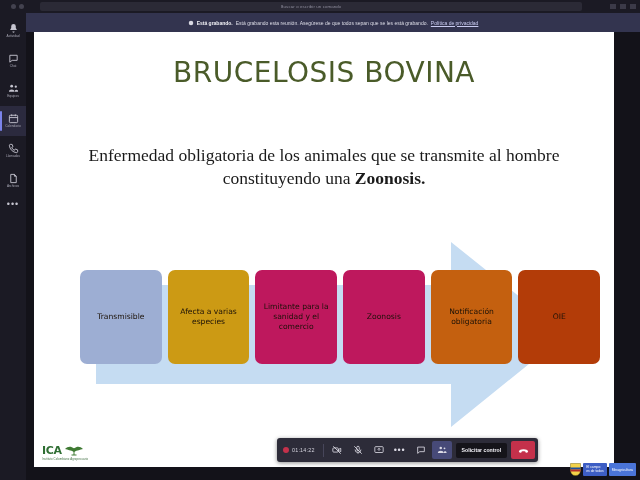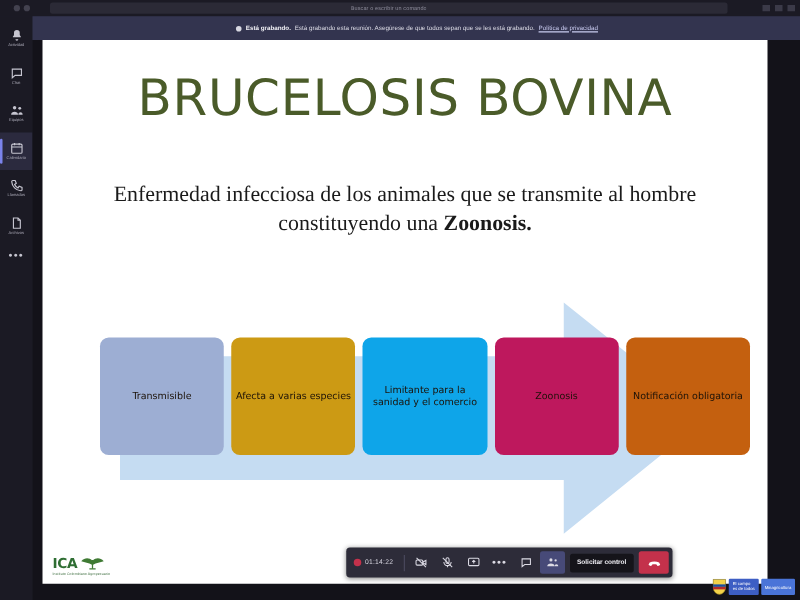--- a/index.html
+++ b/index.html
@@ -79,21 +79,21 @@
   .slide {
     position: absolute; left: 8px; top: 0px; width: 580px; height: 435px;
     background: #ffffff;
     overflow: hidden;
   }
 
   .slide-title {
     position: absolute; left: 0; top: 27px; width: 580px;
     text-align: center;
     font-family: "DejaVu Sans", sans-serif;
-    font-size: 40px; font-weight: 400; letter-spacing: .5px;
+    font-size: 28px; font-weight: 400; letter-spacing: .5px;
     color: #4a5b29;
     line-height: 1;
   }
 
   .slide-sub {
     position: absolute; left: 34px; top: 112px; width: 512px;
     text-align: center;
     font-family: "Liberation Serif", serif;
     font-size: 17.5px; color: #1a1a1a; line-height: 1.32;
   }
@@ -274,45 +274,48 @@
     <span class="rec-link">Política de privacidad</span>
   </div>
 
   <div class="stage">
 
     <div class="slide">
 
       <div class="slide-title">BRUCELOSIS BOVINA</div>
 
       <div class="slide-sub">
-        <span>Enfermedad infecciosa de los animales que se  transmite al</span>
+        <span>Enfermedad obligatoria de los animales que se  transmite al</span>
         <span>hombre constituyendo una </span><b>Zoonosis.</b>
       </div>
 
       <div class="arrow-wrap">
         <svg viewBox="0 0 470 195" preserveAspectRatio="none">
           <polygon id="arrow-shape" points="0,48 355,48 355,5 470,97 355,190 355,147 0,147" fill="#c5dcf2"></polygon>
         </svg>
       </div>
 
       <div class="boxes">
         <div class="pbox" style="background: rgb(157, 174, 211);">
           <span>Transmisible</span>
         </div>
         <div class="pbox" style="background: rgb(204, 154, 20);">
           <span>Afecta a varias especies</span>
         </div>
-        <div class="pbox" style="background: #0ea5e9; justify-content: flex-end;">
+        <div class="pbox" style="background: #be185d; justify-content: flex-end;">
           <span>Limitante para la sanidad y el comercio</span>
         </div>
         <div class="pbox" style="background: #be185d;">
           <span>Zoonosis</span>
         </div>
         <div class="pbox" style="background: rgb(196, 96, 15);">
           <span>Notificación obligatoria</span>
+        </div>
+        <div class="pbox" style="background: rgb(179, 60, 8);">
+          <span>OIE</span>
         </div>
       </div>
 
       <div class="ica">
         <div class="ica-row">
           <span class="ica-txt">ICA</span>
           <span class="ica-mark">
             <svg viewBox="0 0 40 22" fill="#3f7a33">
               <path d="M2 8 C8 2, 14 2, 20 7 C26 2, 32 2, 38 8 C32 10, 27 10, 20 14 C13 10, 8 10, 2 8 Z"></path>
               <path d="M19 6 h2 v14 h-2 z"></path>

